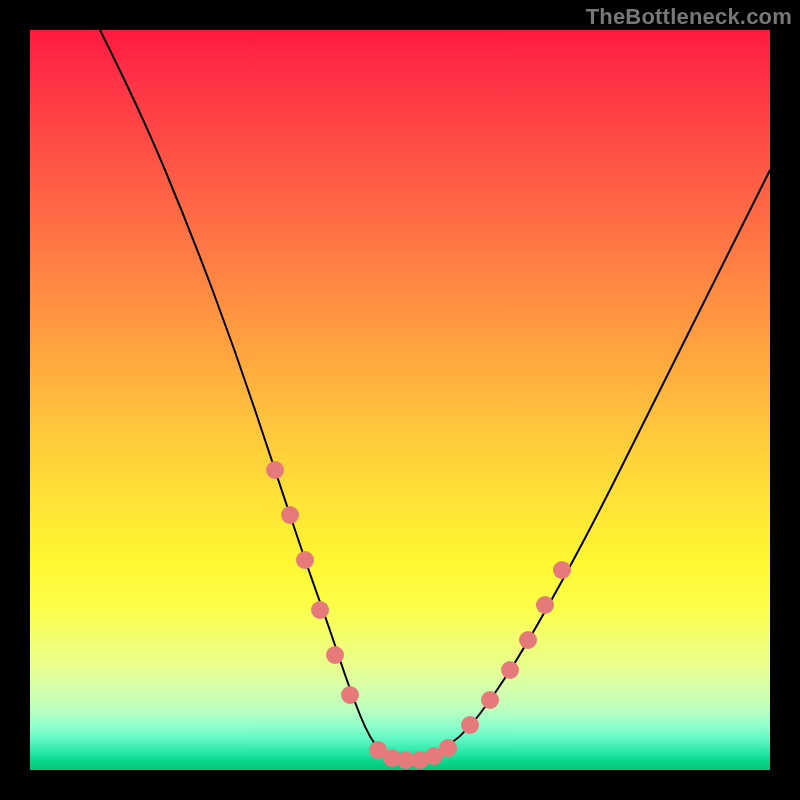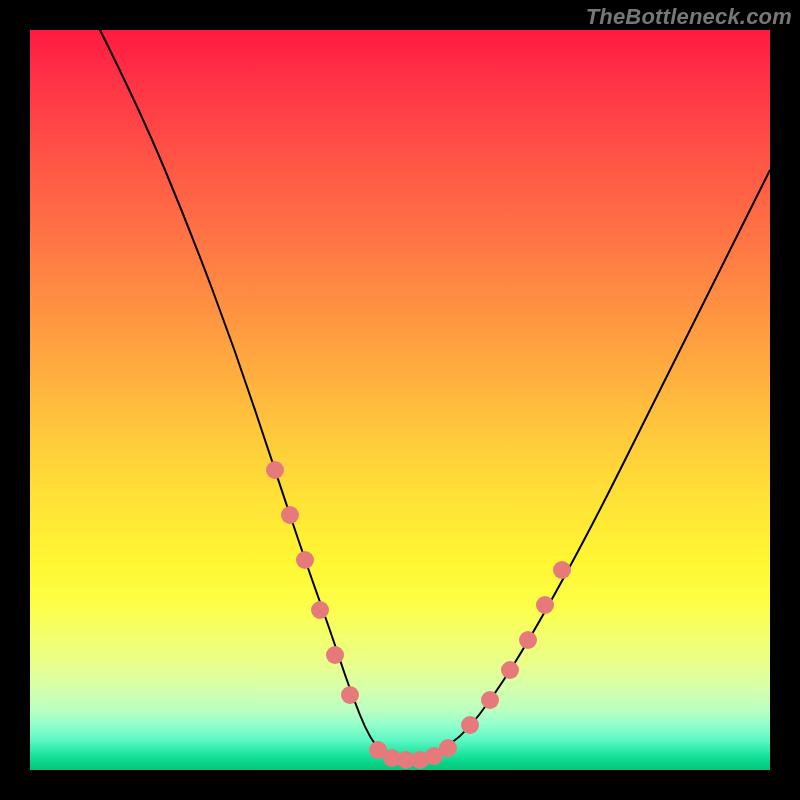--- a/index.html
+++ b/index.html
@@ -45,21 +45,20 @@
   }
   .watermark {
     position: absolute;
     top: 4px;
     right: 8px;
     color: #777;
     font-size: 22px;
     font-weight: 600;
     letter-spacing: 0.2px;
     font-family: Arial, Helvetica, sans-serif;
-    font-style: italic;
   }
   svg.curve {
     position: absolute;
     left: 0;
     top: 0;
     width: 740px;
     height: 740px;
     overflow: visible;
   }
 </style>

